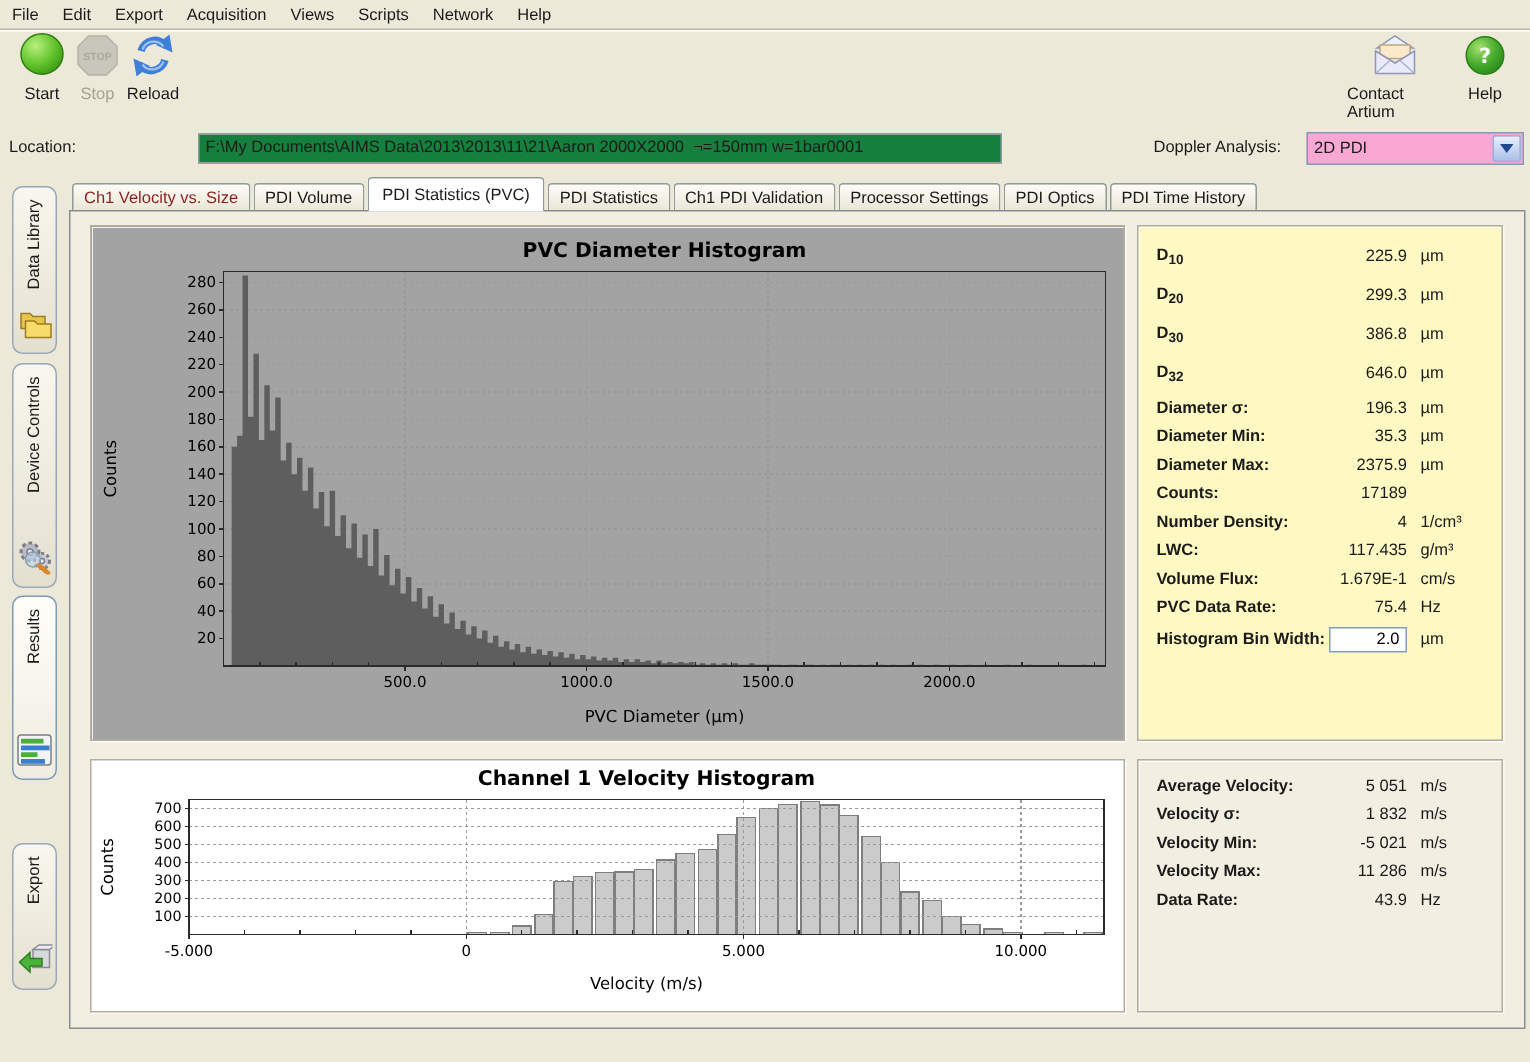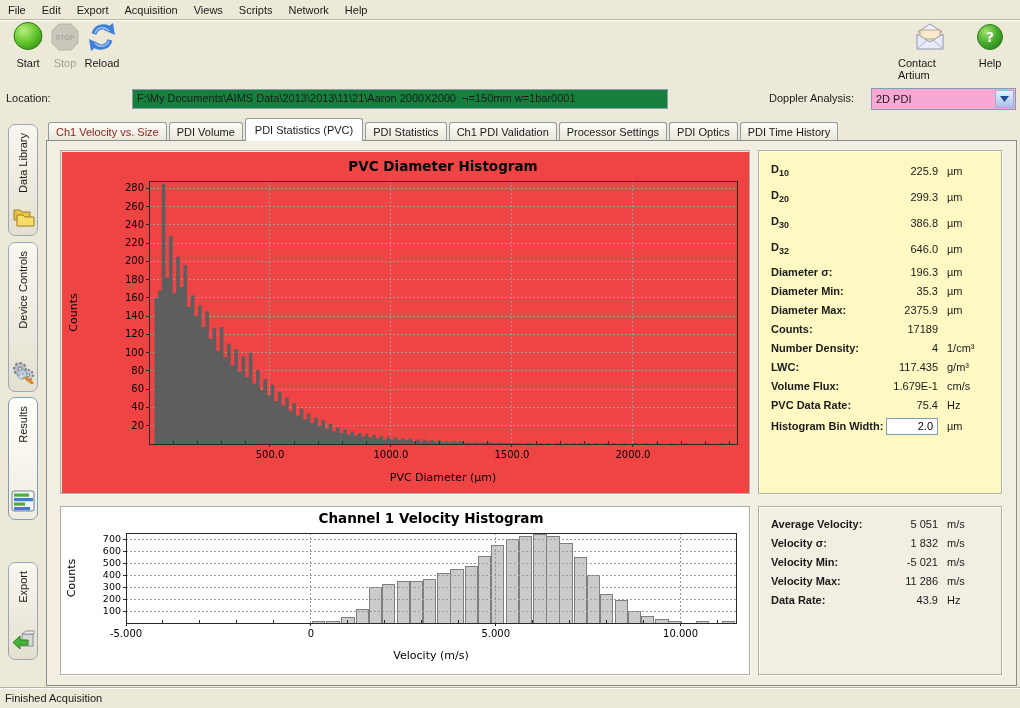--- a/index.html
+++ b/index.html
@@ -39,21 +39,21 @@
 
   
   #tabstrip{position:absolute;left:48px;top:118px;height:23px;display:flex;align-items:flex-end;}
   .tab{border:1px solid #919b9c;border-bottom:none;border-radius:3px 3px 0 0;margin-right:2px;
        padding:3px 7px 3px;background:linear-gradient(#fdfcf7,#e9e5d6);white-space:nowrap;}
   .tab.active{background:#ffffff;padding:5px 9px 5px;position:relative;z-index:3;}
   #mainpanel{position:absolute;left:46px;top:140px;width:971px;height:546px;background:#f2efe2;
              border:1px solid #848f91;box-sizing:border-box;z-index:1;}
 
   .gpanel{position:absolute;border:1px solid #b2ae9e;box-shadow:inset 1px 1px 0 rgba(255,255,255,.85),1px 1px 0 rgba(255,255,255,.7);}
-  #chart1-panel{left:13px;top:9px;width:688px;height:342px;background:#ef4444;}
+  #chart1-panel{left:13px;top:9px;width:688px;height:342px;background:#a3a3a3;}
   #stats1-panel{left:711px;top:9px;width:242px;height:342px;background:#fef9c3;}
   #chart2-panel{left:13px;top:365px;width:688px;height:167px;background:#fff;}
   #stats2-panel{left:711px;top:365px;width:242px;height:167px;background:#f2efe2;}
 
   
   .stats{padding:7px 10px 0 12px;}
   .srow{display:flex;align-items:center;height:19px;}
   .srow.d{height:26px;}
   .srow.bin{height:24px;}
   .lbl{flex:1;font-weight:bold;}
@@ -500,17 +500,14 @@
         <div class="srow">
             <span class="lbl">Data Rate:</span>
             <span class="val">43.9</span>
             <span class="unit">Hz</span>
           </div>
       </div>
     </div>
 
   </div>
 
-  <div id="statusbar">
-    <span>Finished Acquisition</span>
-  </div>
 
 </div>
 
 </body></html>

